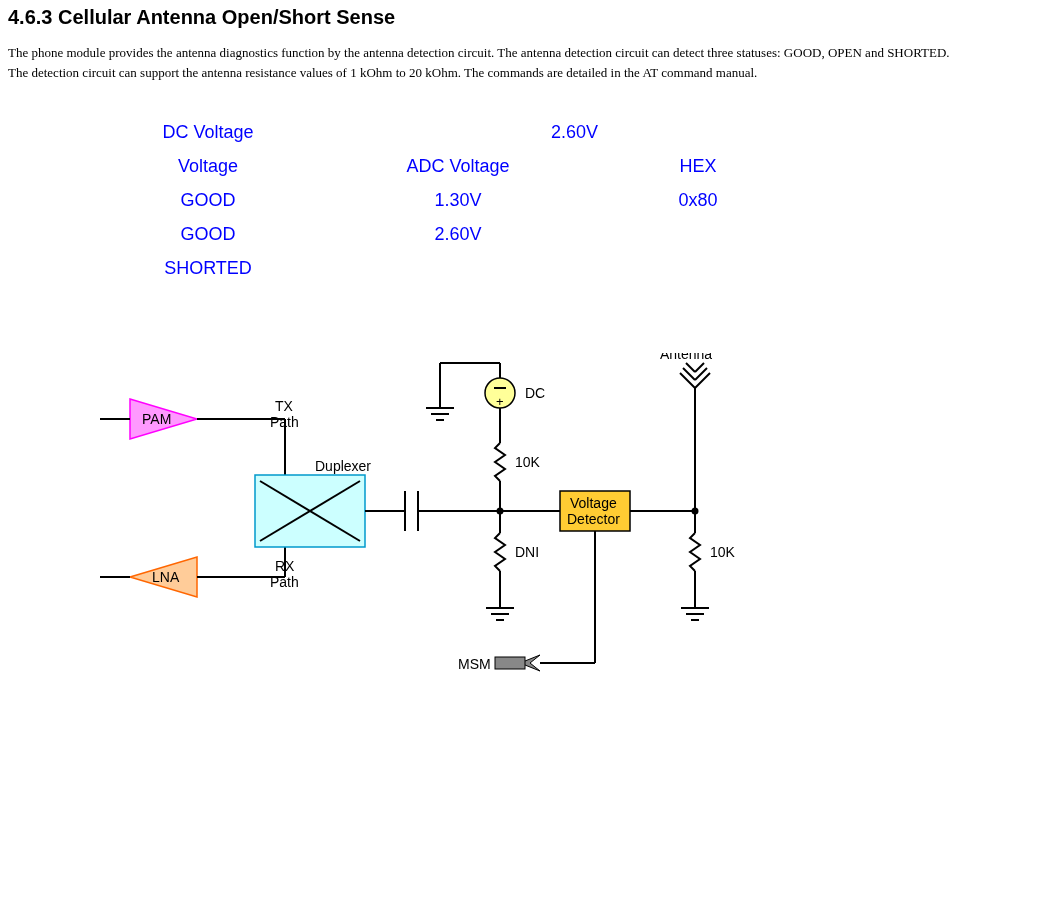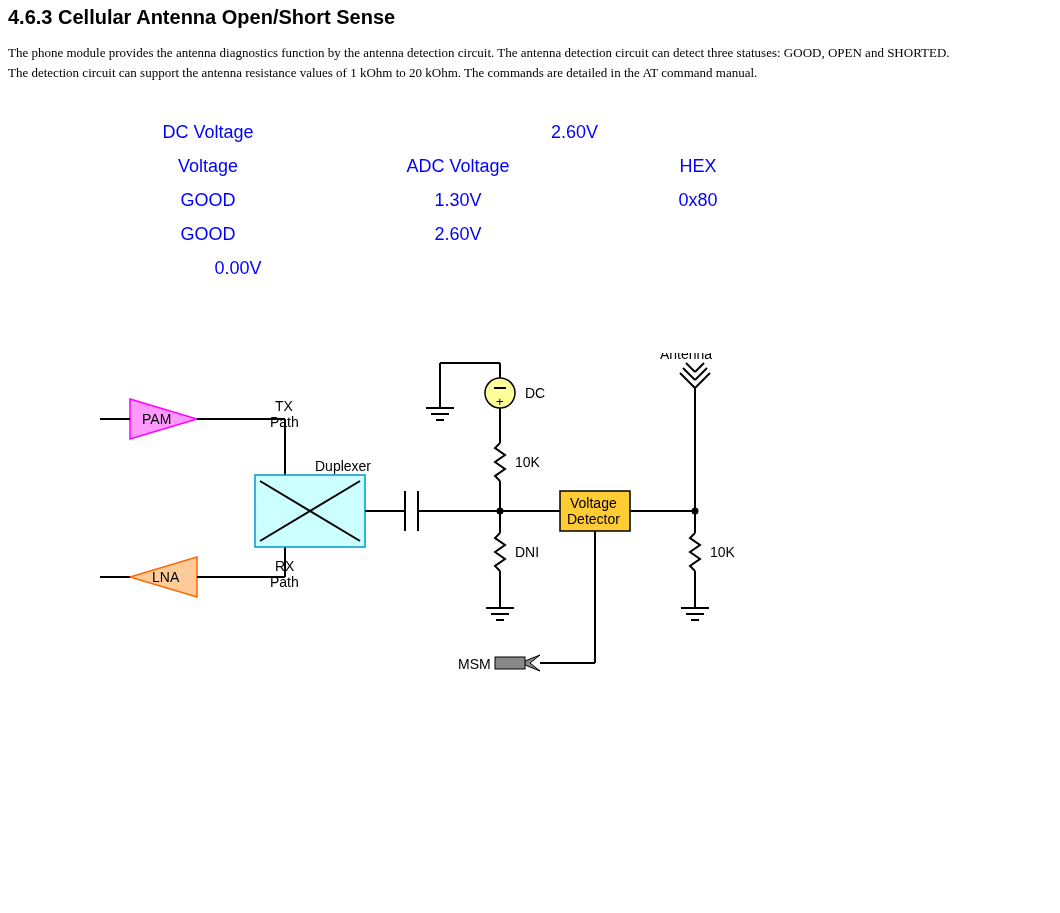--- a/index.html
+++ b/index.html
@@ -75,21 +75,21 @@
     <div class="row">
       <div class="col1">GOOD</div>
       <div class="col2">1.30V</div>
       <div class="col3">0x80</div>
     </div>
     <div class="row">
       <div class="col1">GOOD</div>
       <div class="col2">2.60V</div>
     </div>
     <div class="row">
-      <div class="col2">0.00V</div>
+      <div class="col1">SHORTED</div>
     </div>
   </div>
 
   <div class="diagram-wrap">
     <svg width="760" height="360" viewBox="0 0 760 360">
 
       <g>
         <polygon points="30,46 97,66 30,86" fill="#ff99ff" stroke="#ff00ff" stroke-width="1.5"></polygon>
         <line x1="0" y1="66" x2="30" y2="66" stroke="#000" stroke-width="2"></line>
         <line x1="97" y1="66" x2="185" y2="66" stroke="#000" stroke-width="2"></line>

